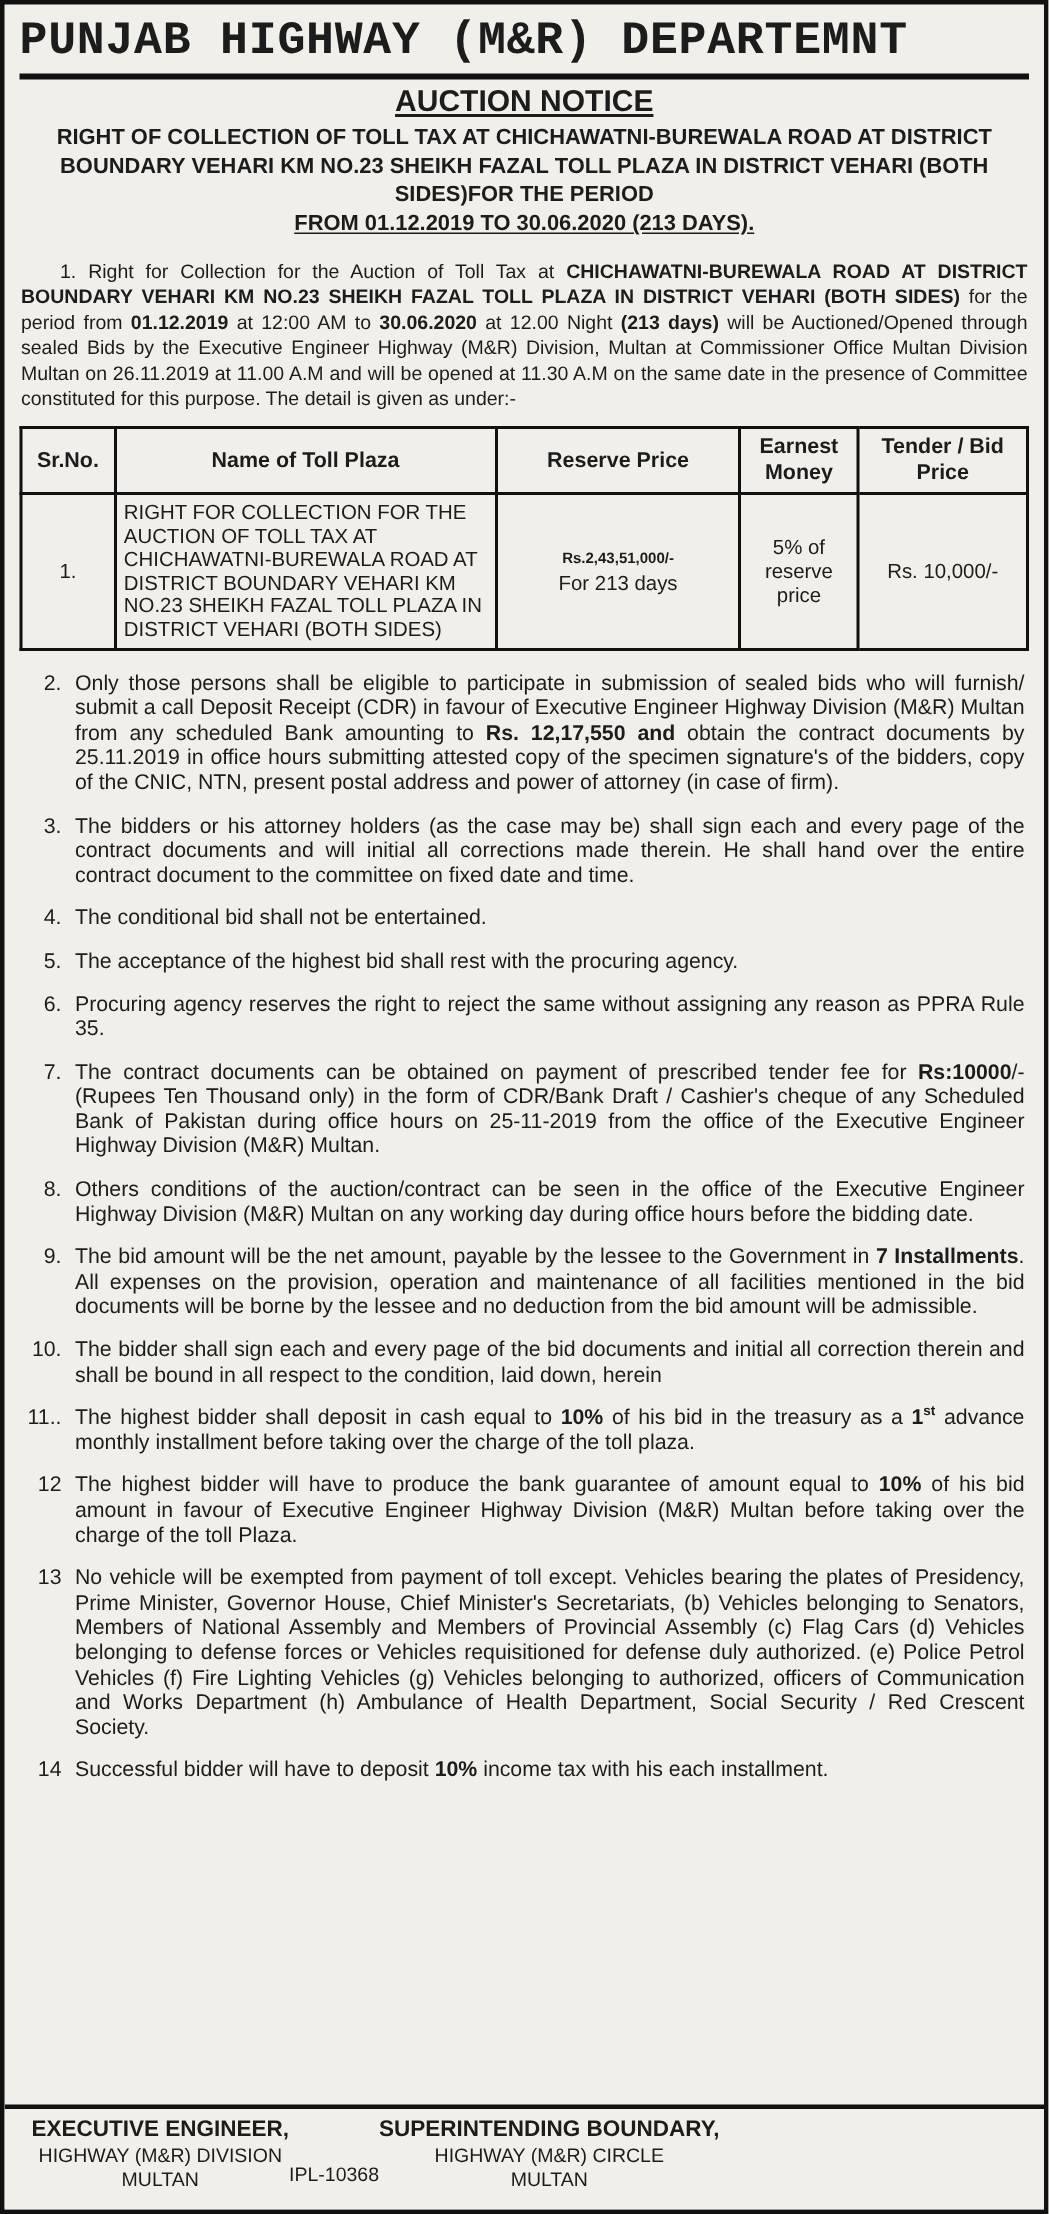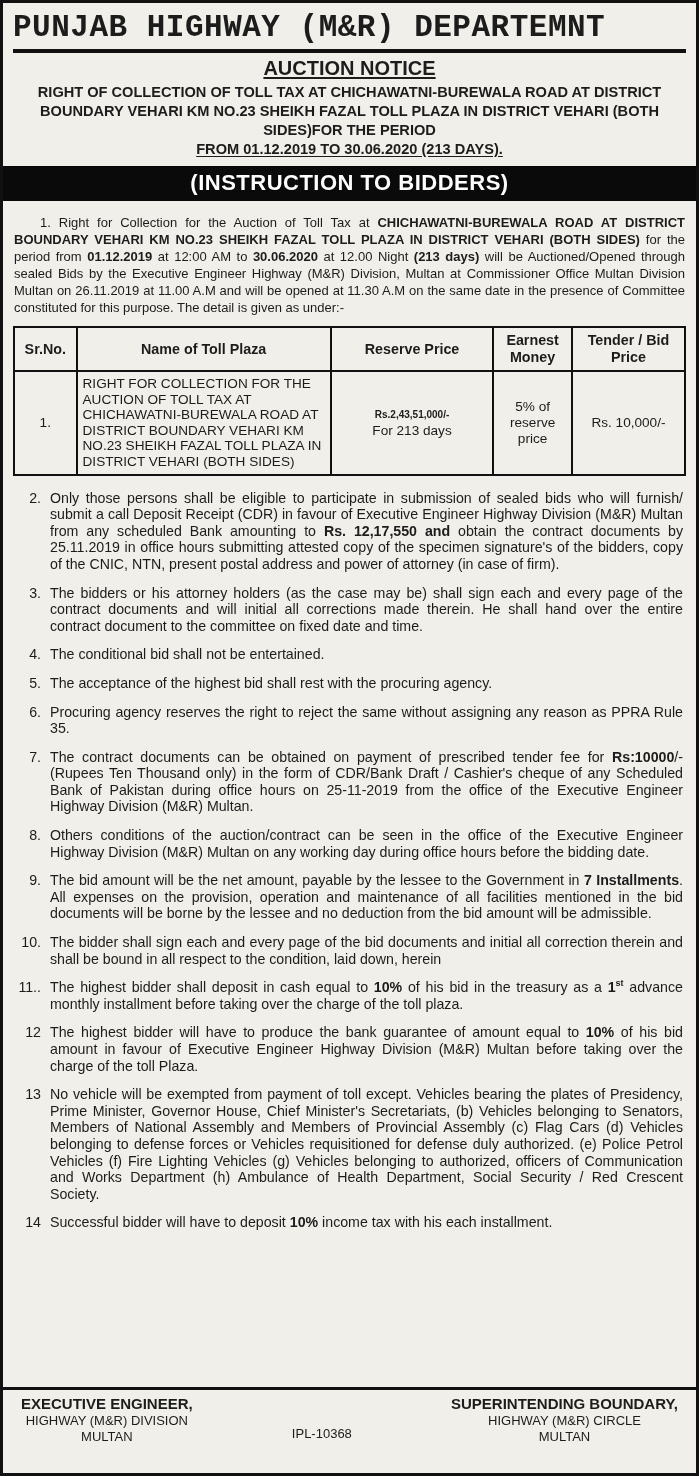--- a/index.html
+++ b/index.html
@@ -76,44 +76,43 @@
   .item{display:flex;margin-bottom:12px;}
   .item .num{
     flex:none;width:36px;text-align:right;padding-right:9px;
     font-size:14.2px;line-height:16.6px;
   }
   .item .txt{
     flex:1;font-size:14.2px;line-height:16.6px;text-align:justify;
     padding-right:2px;
   }
   .footer{
-    position:absolute;left:0;right:0;bottom:16px;
+    position:absolute;left:0;right:0;bottom:0;
     border-top:3px solid var(--line);
     background:var(--paper);
-    display:flex;justify-content:space-between;align-items:flex-start;
+    display:flex;justify-content:flex-start;align-items:flex-start;
     padding:5px 18px 12px;
   }
   .sig{text-align:center;}
   .sig-title{font-size:15px;font-weight:800;line-height:18px;}
   .sig-line{font-size:13px;line-height:16px;}
   .ipl{align-self:flex-end;font-size:13px;padding-bottom:4px;}
 </style>
 </head>
 <body>
 
 <div class="page">
 
   <h1 class="title">PUNJAB HIGHWAY (M&amp;R) DEPARTEMNT</h1>
 
   <h2 class="notice">AUCTION NOTICE</h2>
 
   <p class="subject">RIGHT OF COLLECTION OF TOLL TAX AT CHICHAWATNI-BUREWALA ROAD AT DISTRICT BOUNDARY VEHARI KM NO.23 SHEIKH FAZAL TOLL PLAZA IN DISTRICT VEHARI (BOTH SIDES)FOR THE PERIOD</p>
   <p class="period">FROM 01.12.2019 TO 30.06.2020 (213 DAYS).</p>
 
-  <div class="banner">(INSTRUCTION TO BIDDERS)</div>
 
   <p class="intro"><span>1.&nbsp;</span><span>Right for Collection for the Auction of Toll Tax at </span><span class="b">CHICHAWATNI-BUREWALA ROAD AT DISTRICT BOUNDARY VEHARI KM NO.23 SHEIKH FAZAL TOLL PLAZA IN DISTRICT VEHARI (BOTH SIDES)</span><span> for the period from </span><span class="b">01.12.2019</span><span> at 12:00 AM to </span><span class="b">30.06.2020</span><span> at 12.00 Night </span><span class="b">(213 days)</span><span> will be Auctioned/Opened through sealed Bids by the Executive Engineer Highway (M&amp;R) Division, Multan at Commissioner Office Multan Division Multan on 26.11.2019 at 11.00 A.M and will be opened at 11.30 A.M on the same date in the presence of Committee constituted for this purpose. The detail is given as under:-</span></p>
 
   <table class="plaza">
     <thead>
       <tr>
         <th class="c-sr">Sr.No.</th>
         <th class="c-name">Name of Toll Plaza</th>
         <th class="c-res">Reserve Price</th>
         <th class="c-ear">Earnest Money</th>

